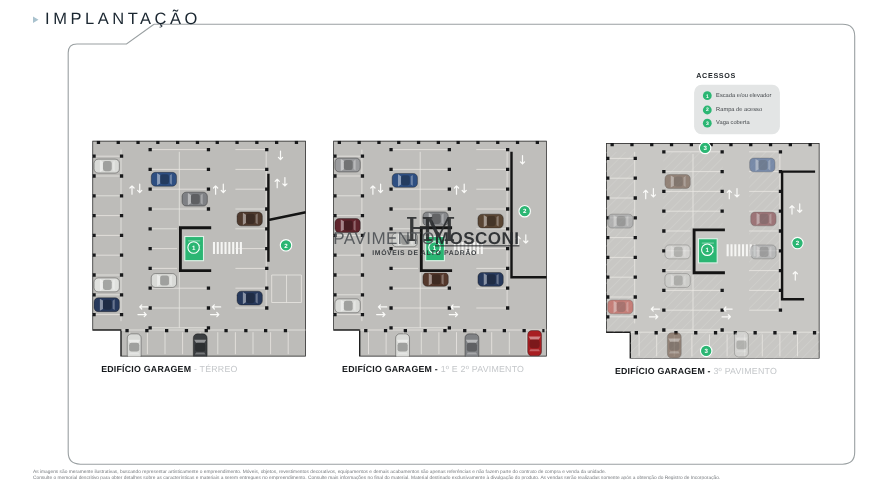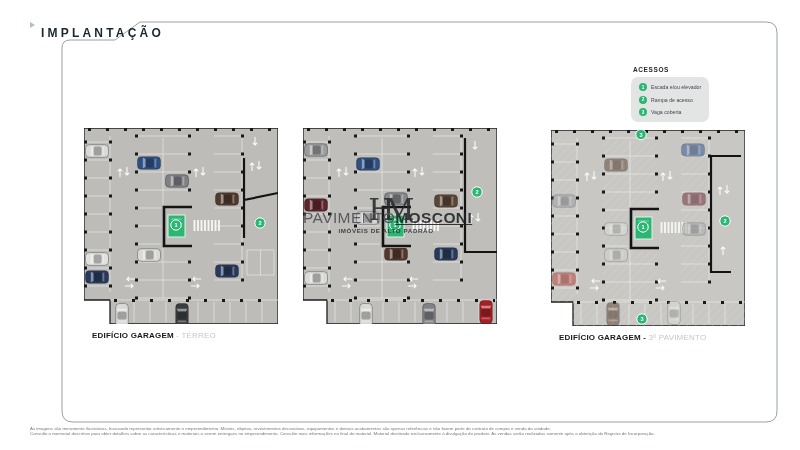--- a/index.html
+++ b/index.html
@@ -1,21 +1,21 @@
 <!DOCTYPE html>
 <html><head>
 <meta charset="utf-8">
 <style>
   html,body{margin:0;padding:0;background:#fff;}
   body{width:800px;height:450px;overflow:hidden;font-family:"Liberation Sans",sans-serif;}
   .page{position:relative;width:800px;height:450px;background:#fff;}
   .frame{position:absolute;left:0;top:0;pointer-events:none;}
   .header{position:absolute;left:30px;top:9px;display:flex;align-items:center;gap:6px;}
   .tri{width:0;height:0;border-top:3.5px solid transparent;border-bottom:3.5px solid transparent;border-left:5.5px solid #a9c2ce;}
-  .title{font-size:12px;font-weight:700;letter-spacing:3.2px;color:#1a2630;margin-top:17px;}
+  .title{font-size:15px;font-weight:400;letter-spacing:3.2px;color:#1a2630;}
   .legend{position:absolute;left:631px;top:66px;}
   .legend-title{font-size:6.5px;font-weight:700;letter-spacing:.6px;color:#23282c;margin:0 0 4px 2px;}
   .legend-box{background:#e3e5e5;border-radius:7px;padding:6px 8px;display:flex;flex-direction:column;gap:4.5px;width:max-content;}
   .legend-row{display:flex;align-items:center;gap:4px;}
   .lg-badge{width:8px;height:8px;border-radius:50%;background:#2bb673;color:#fff;font-size:4.6px;font-weight:700;display:flex;align-items:center;justify-content:center;flex:0 0 8px;}
   .lg-label{font-size:5.2px;color:#43474b;white-space:nowrap;}
   .plan{position:absolute;width:194px;}
   .plan-svg{display:block;width:194px;height:196px;}
   .caption{margin-top:7px;padding-left:8px;font-size:8px;white-space:nowrap;letter-spacing:.2px;}
   .cap-b{font-weight:700;color:#16191c;}
@@ -175,20 +175,21 @@
       </g>
       <g class="mk">
         <circle cx="92" cy="97" r="5.2"></circle>
           <text x="92" y="99">1</text>
       </g>
       <g class="mk">
         <circle cx="174" cy="64" r="5.2"></circle>
           <text x="174" y="66">2</text>
       </g>
     </svg>
+    <div class="caption"><span class="cap-b">EDIFÍCIO GARAGEM - </span><span class="cap-l">1º E 2º PAVIMENTO</span></div>
   </div>
 
   <div class="plan" style="left:551px;top:130px;">
     <svg class="plan-svg" viewBox="0 0 194 196">
       <polygon points="0,0 194,0 194,196 22,196 22,172 0,172" fill="#c8c7c4" stroke="#1e1e1e" stroke-width="1.3"></polygon>
       <g opacity=".5">
         <rect x="0" y="8" width="26" height="164" fill="url(#hatch)"></rect>
         <rect x="52" y="8" width="54" height="164" fill="url(#hatch)"></rect>
         <rect x="130" y="8" width="28" height="144" fill="url(#hatch)"></rect>
         <rect x="22" y="172" width="172" height="24" fill="url(#hatch)"></rect>

